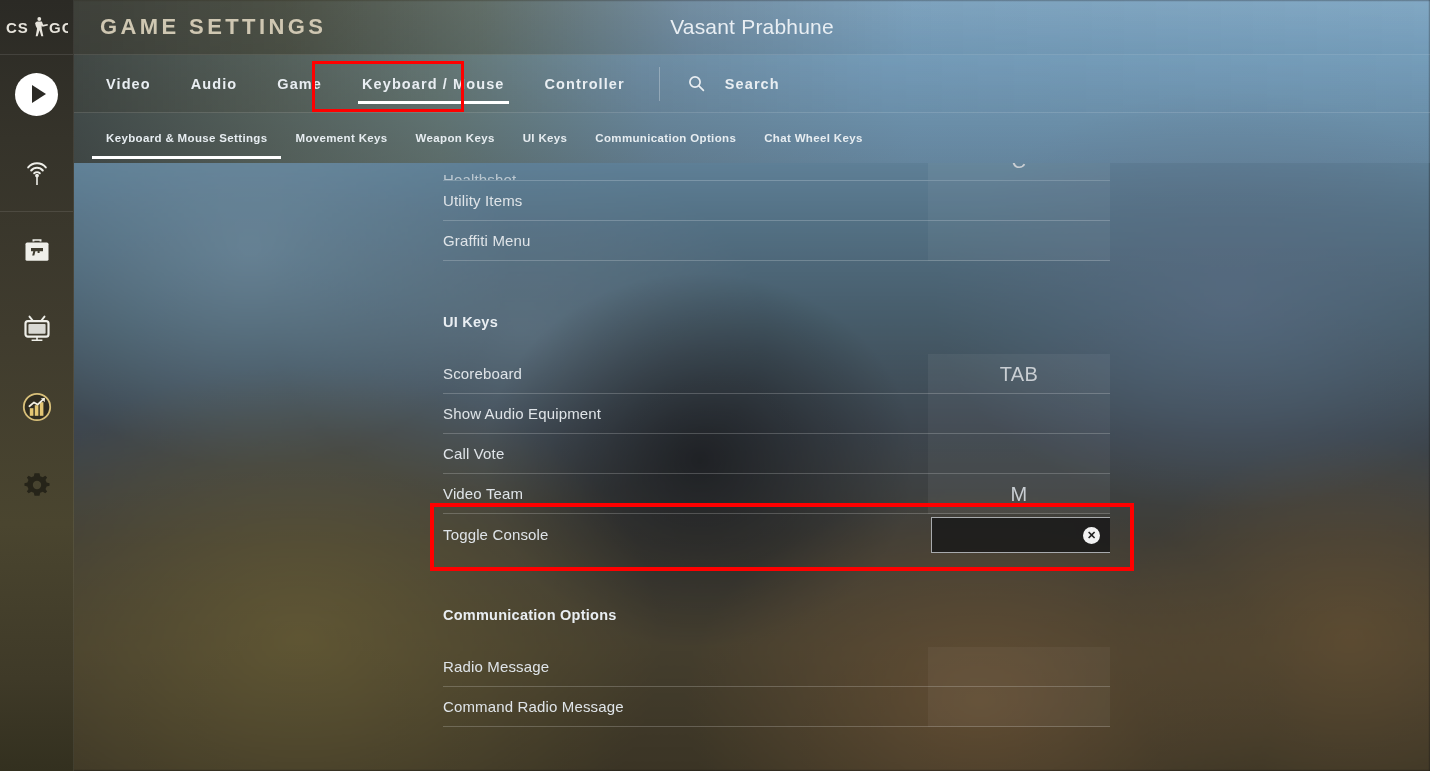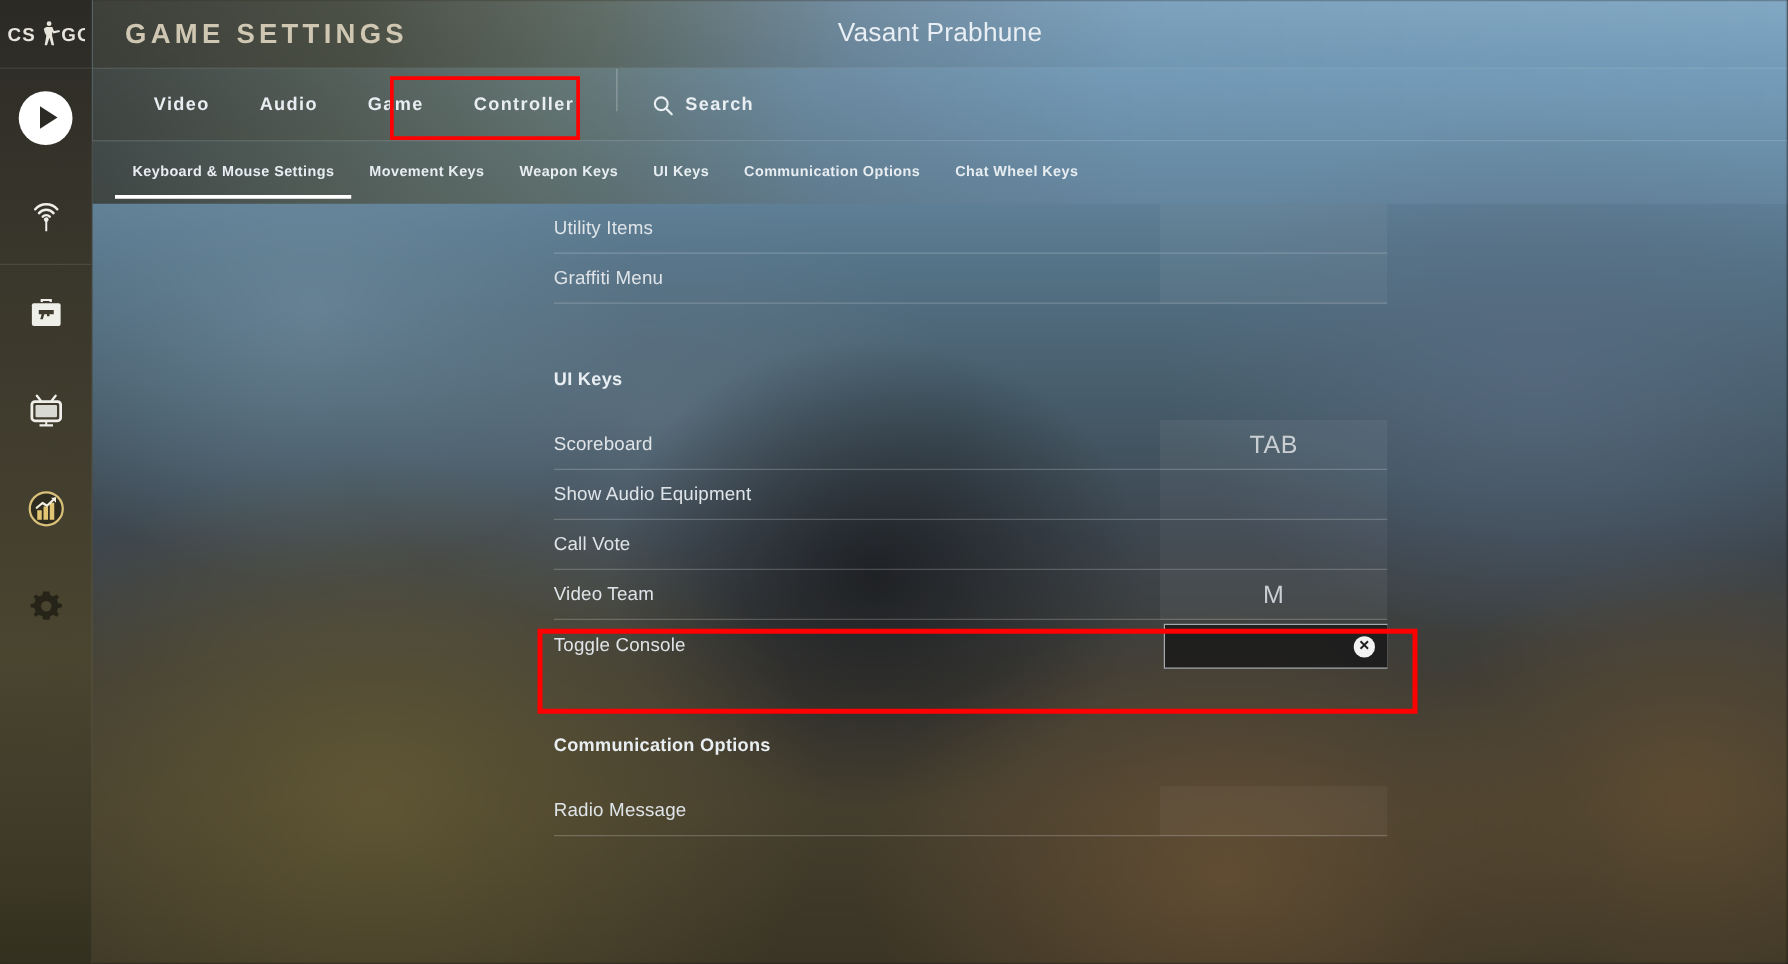--- a/index.html
+++ b/index.html
@@ -80,37 +80,37 @@
   }
 
   
   #tabs {
     position:absolute; left:74px; top:55px; width:1356px; height:58px;
     background:linear-gradient(90deg,
       rgba(50,47,35,0.78) 0%, rgba(66,62,40,0.66) 14%,
       rgba(84,80,48,0.50) 27%, rgba(96,106,116,0.34) 42%,
       rgba(116,148,178,0.26) 60%, rgba(124,158,188,0.20) 100%);
     border-bottom:1px solid rgba(255,255,255,0.13);
-    display:flex; align-items:flex-start;padding-left:17px;
+    display:flex; align-items:center;
   }
   .tab {
     position:relative; height:58px; display:flex; align-items:center;
     padding:0 20px; font-size:14.5px; font-weight:bold;
     letter-spacing:1.1px; color:#e9eef2; white-space:nowrap;
   }
   .tab.first { margin-left:12px; }
   .tab .ul {
     position:absolute; left:16px; right:16px; bottom:9px;
     height:3px; background:#ffffff; display:none;
   }
   .tab.active .ul { display:block; }
   .tab-sep {
     width:1px; height:34px; background:rgba(255,255,255,0.28); margin:0 8px 0 14px;
   }
-  .tab.search { gap:9px; }
+  .tab.search { gap:20px; }
 
   
   #tab-hl {
     position:absolute; left:312px; top:61px; width:152px; height:51px;
     border:3px solid #ff0000; pointer-events:none; z-index:40;
   }
 
   
   #subtabs {
     position:absolute; left:74px; top:113px; width:1356px; height:50px;
@@ -283,20 +283,24 @@
 
   </div>
   <div class="tab">
     <span>Audio</span>
 
   </div>
   <div class="tab">
     <span>Game</span>
 
   </div>
+  <div class="tab active">
+    <span>Keyboard / Mouse</span>
+    <span class="ul"></span>
+  </div>
   <div class="tab">
     <span>Controller</span>
 
   </div>
   <div class="tab-sep"></div>
   <div class="tab search">
     <svg width="17" height="17" viewBox="0 0 17 17">
       <circle cx="7" cy="7" r="5.1" fill="none" stroke="#e9eef2" stroke-width="1.7"></circle>
       <path d="M10.9 10.9 L15.4 15.4" stroke="#e9eef2" stroke-width="1.7" stroke-linecap="round"></path>
     </svg>
@@ -327,20 +331,24 @@
 
   </div>
   <div class="subtab">
     <span>Chat Wheel Keys</span>
 
   </div>
 </div>
 
 <div id="list">
 
+  <div class="row clipped">
+    <span class="label">Healthshot</span>
+    <span class="keycell">C</span>
+  </div>
 
   <div class="row">
     <span class="label">Utility Items</span>
     <span class="keycell empty"></span>
   </div>
   <div class="row">
     <span class="label">Graffiti Menu</span>
     <span class="keycell empty"></span>
   </div>
 
@@ -376,16 +384,20 @@
 
   <div class="spacer"></div>
 
   <div class="section-head">Communication Options</div>
   <div class="section-gap"></div>
 
   <div class="row">
     <span class="label">Radio Message</span>
     <span class="keycell empty"></span>
   </div>
+  <div class="row">
+    <span class="label">Command Radio Message</span>
+    <span class="keycell empty"></span>
+  </div>
 
 </div>
 
 <div id="row-hl"></div>
 
 </body></html>

